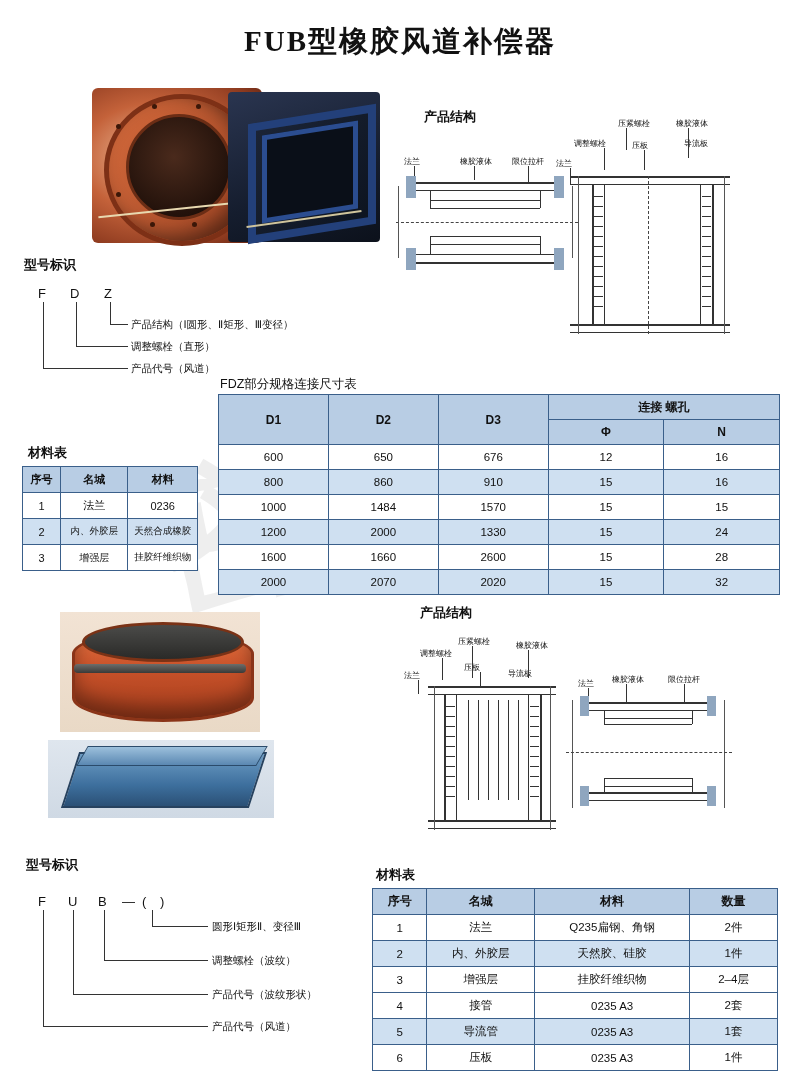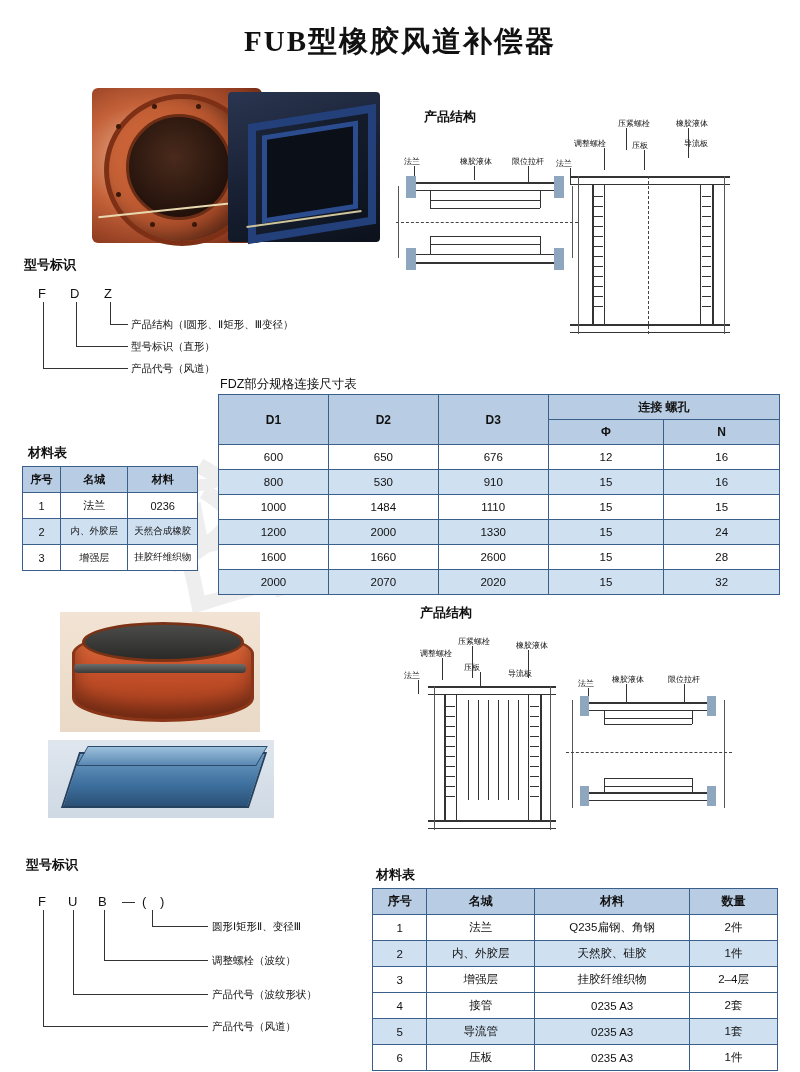--- a/index.html
+++ b/index.html
@@ -296,21 +296,21 @@
   <div class="code-letters" style="left:38px; top:286px;">F</div>
   <div class="code-letters" style="left:70px; top:286px;">D</div>
   <div class="code-letters" style="left:104px; top:286px;">Z</div>
 
   <div class="tree-line" style="left:110px; top:302px; width:1px; height:22px;"></div>
   <div class="tree-line" style="left:110px; top:324px; width:18px; height:1px;"></div>
   <div class="tree-text" style="left:131px; top:318px;">产品结构（Ⅰ圆形、Ⅱ矩形、Ⅲ变径）</div>
 
   <div class="tree-line" style="left:76px; top:302px; width:1px; height:44px;"></div>
   <div class="tree-line" style="left:76px; top:346px; width:52px; height:1px;"></div>
-  <div class="tree-text" style="left:131px; top:340px;">型号标识（直形）</div>
+  <div class="tree-text" style="left:131px; top:340px;">调整螺栓（直形）</div>
 
   <div class="tree-line" style="left:43px; top:302px; width:1px; height:66px;"></div>
   <div class="tree-line" style="left:43px; top:368px; width:85px; height:1px;"></div>
   <div class="tree-text" style="left:131px; top:362px;">产品代号（风道）</div>
 
   <div class="tbl-caption" style="left:220px; top:376px;">FDZ部分规格连接尺寸表</div>
 
   <table id="tbl-fdz">
     <tbody>
         <tr class="tbl-head">
@@ -325,29 +325,29 @@
     </tr>
     <tr class="row-norm">
       <td>600</td>
       <td>650</td>
       <td>676</td>
       <td>12</td>
       <td>16</td>
     </tr>
     <tr class="row-alt">
       <td>800</td>
-      <td>530</td>
+      <td>860</td>
       <td>910</td>
       <td>15</td>
       <td>16</td>
     </tr>
     <tr class="row-norm">
       <td>1000</td>
       <td>1484</td>
-      <td>1110</td>
+      <td>1570</td>
       <td>15</td>
       <td>15</td>
     </tr>
     <tr class="row-alt">
       <td>1200</td>
       <td>2000</td>
       <td>1330</td>
       <td>15</td>
       <td>24</td>
     </tr>

